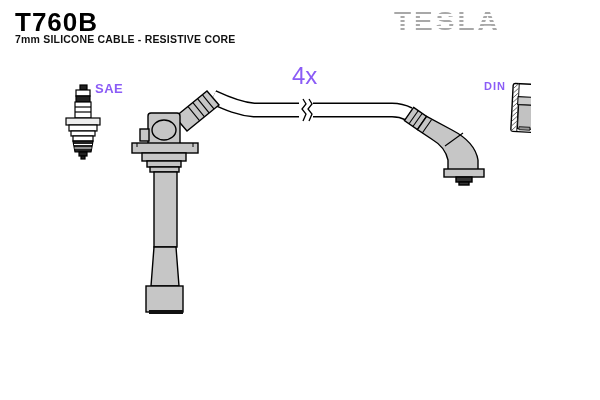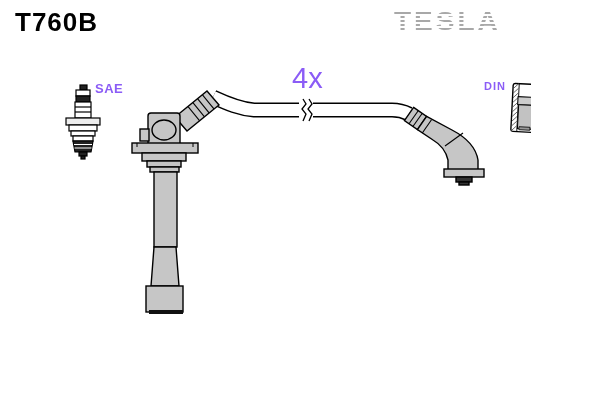--- a/index.html
+++ b/index.html
@@ -20,29 +20,30 @@
     font-size:28px;font-weight:900;letter-spacing:3px;line-height:30px;
     color:#a8a8a8;transform:scaleY(.92);
   }
   .brand .stripes{
     position:absolute;inset:0;
     background:repeating-linear-gradient(to bottom,rgba(255,255,255,0) 0 2.6px,#ffffff 2.6px 4.2px);
   }
   .label{position:absolute;color:#8b5cf6;}
   .label.sae{left:95px;top:81px;font-size:13px;font-weight:bold;letter-spacing:.5px;}
   .label.din{left:484px;top:80px;font-size:11px;font-weight:bold;letter-spacing:1px;}
-  .label.qty{left:292px;top:62px;font-size:29px;font-weight:400;}
+  .label.qty{left:292px;top:62px;font-size:24px;font-weight:400;}
   svg.drawing{position:absolute;left:0;top:0;}
 </style>
 </head>
 <body>
 
 <div class="stage">
 
   <div class="part-number">T760B</div>
+  <div class="subtitle">7mm SILICONE CABLE - RESISTIVE CORE</div>
 
   <div class="brand">
     <span>TESLA</span>
     <div class="stripes"></div>
   </div>
 
   <div class="label sae">SAE</div>
   <div class="label din">DIN</div>
   <div class="label qty">4x</div>
 

